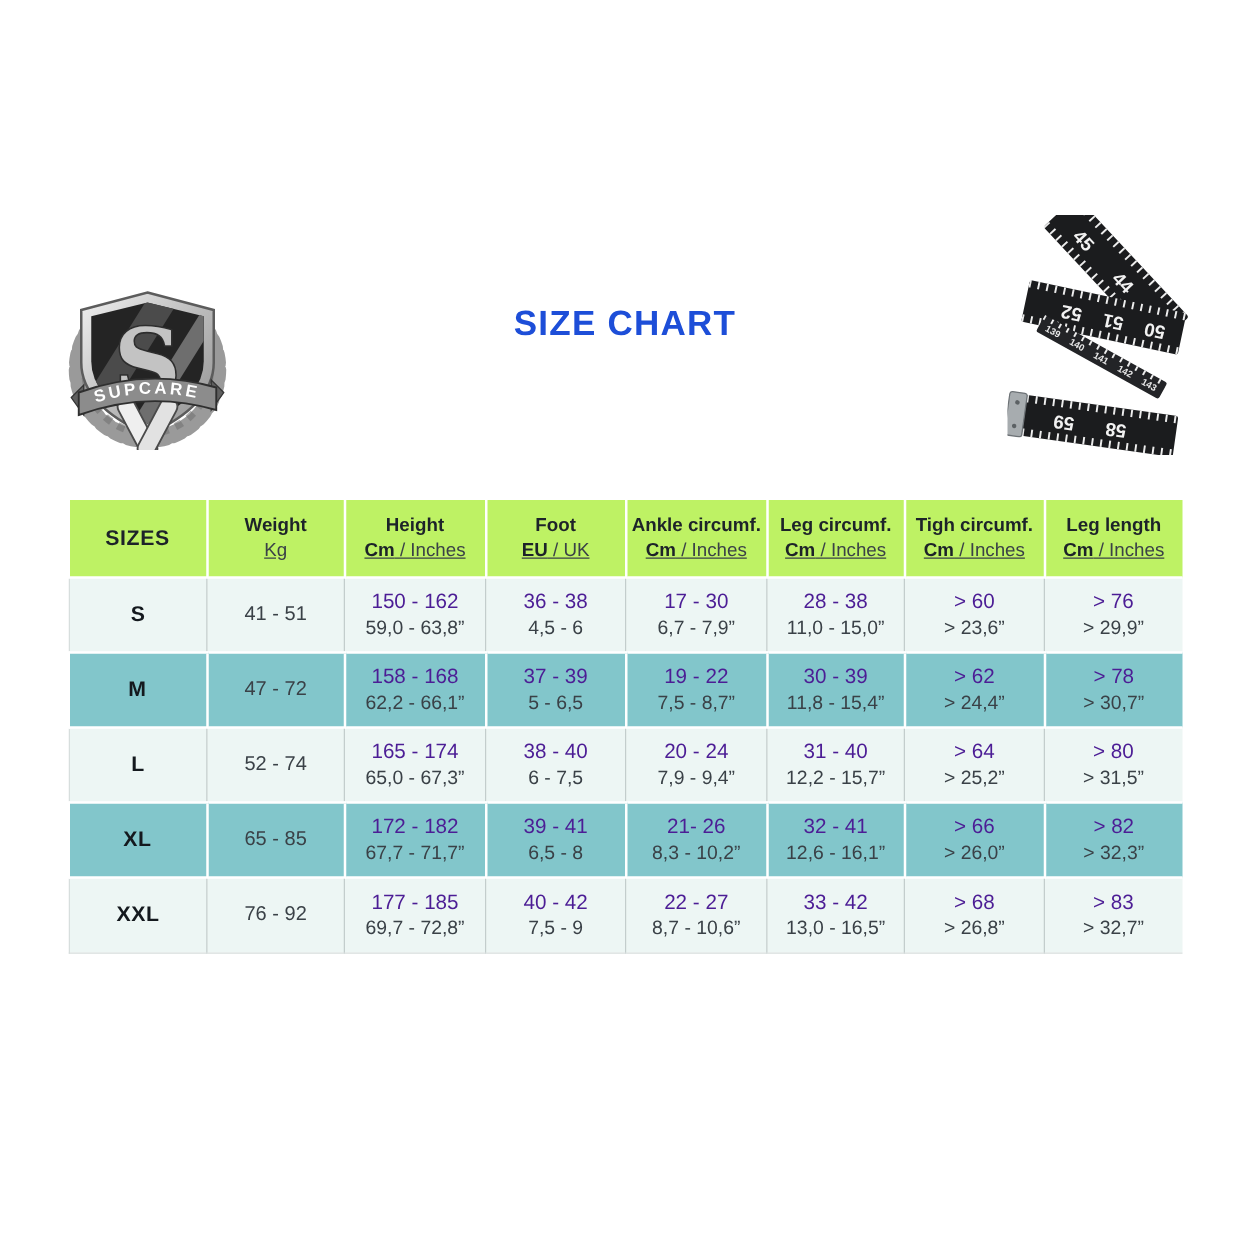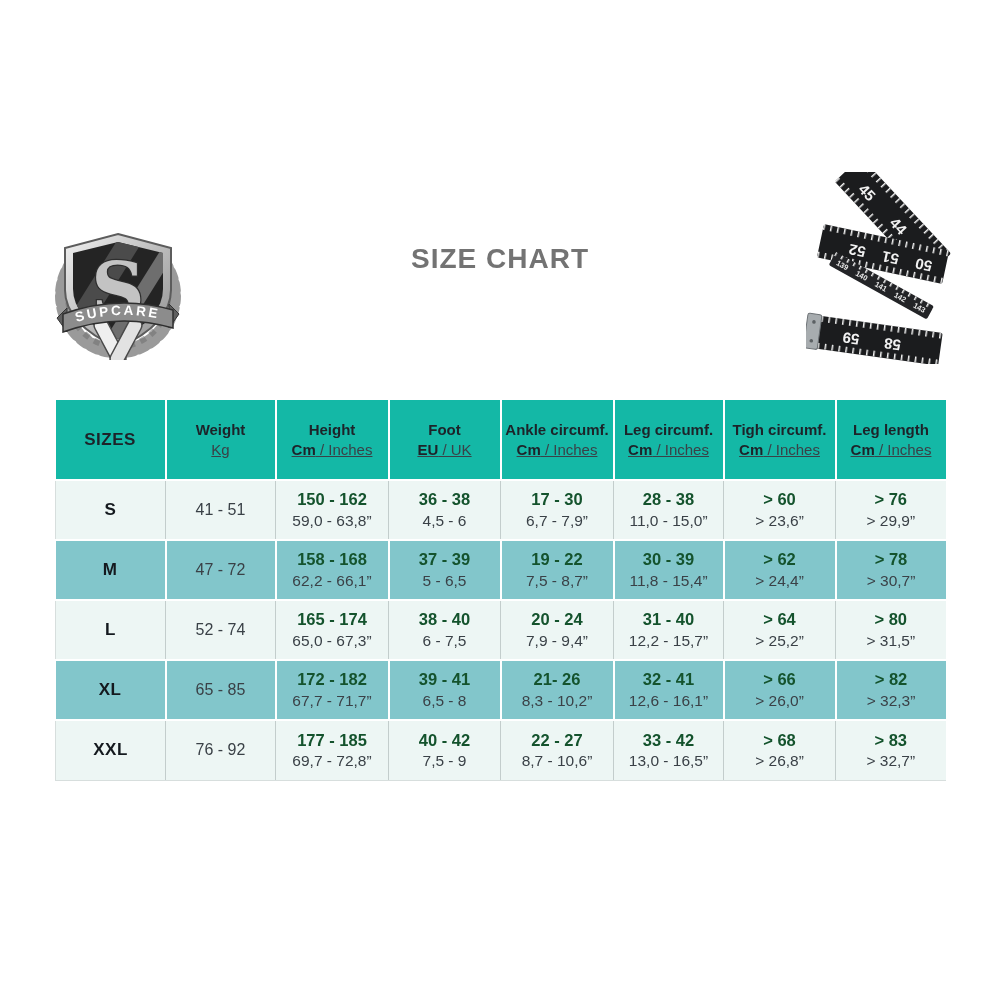--- a/index.html
+++ b/index.html
@@ -3,45 +3,45 @@
 <meta charset="utf-8">
 <style>
   * { margin:0; padding:0; box-sizing:border-box; }
   html,body { background:#ffffff; }
   body { font-family:"Liberation Sans", sans-serif; }
   .canvas { position:relative; width:1000px; height:1000px; background:#ffffff; overflow:hidden; margin:0 auto; }
 
   
   .logo-wrap { position:absolute; left:48px; top:220px; width:140px; height:140px; }
   .title-block { position:absolute; left:250px; top:243px; width:500px; text-align:center; }
-  .page-title { font-size:28px; font-weight:700; letter-spacing:1px; color:#737373; }
+  .page-title { font-size:28px; font-weight:700; letter-spacing:1px; color:#1d4ed8; }
   .page-subtitle { margin-top:24px; font-size:15.5px; font-weight:700; letter-spacing:0.4px; color:#3d9cae; }
   .units-note { margin-top:21px; font-size:15px; font-weight:400; color:#33383c; }
   .tape-wrap { position:absolute; left:806px; top:172px; width:196px; height:192px; }
 
   
   table.size-table { position:absolute; left:55px; top:400px; width:890px; border-collapse:collapse; table-layout:fixed; }
   .size-table td, .size-table th { text-align:center; vertical-align:middle; padding:6px 2px; }
-  .size-table tr.hdr  { background:#14b8a6; height:80px; }
+  .size-table tr.hdr  { background:#bef264; height:62px; }
   .size-table tr.teal { background:#82c6cb; height:60px; }
   .size-table tr.light{ background:#edf6f4; height:60px; }
   .size-table tr.hdr th, .size-table tr.teal td { border-right:2px solid #ffffff; border-bottom:2px solid #ffffff; }
   .size-table tr.light td { border-right:1px solid #c3cdcc; border-bottom:2px solid #ffffff; }
   .size-table tr.light td:first-child { border-left:1px solid #d7dedd; }
   .size-table tr th:last-child, .size-table tr td:last-child { border-right:none; }
   .size-table tr:last-child td { border-bottom:1px solid #d7dedd; }
 
   .h-label { font-size:15px; font-weight:700; color:#1d2329; }
   .h-units { margin-top:3px; font-size:15px; color:#3a4147;text-decoration:underline; }
   .u-bold { font-weight:700; color:#1d2329; }
   .u-reg  { font-weight:400; color:#3a4147; }
   .sizes-head { font-size:17px; font-weight:700; letter-spacing:0.5px; color:#1d2329; }
   .size-letter { font-size:17px; font-weight:700; letter-spacing:0.5px; color:#14191e; }
   .val-1line { font-size:16px; font-weight:400; color:#3a4147; }
-  .l1 { font-size:16.5px; font-weight:700; color:#14532d; line-height:1.35; }
+  .l1 { font-size:16.5px; font-weight:400; color:#4c1d95; line-height:1.35; }
   .l2 { font-size:15.5px; font-weight:400; color:#3a4147; line-height:1.35; }
 </style>
 </head>
 <body>
 
 <div class="canvas">
 
   <div class="logo-wrap">
     <svg viewBox="0 0 134 140" width="140" height="140">
       <defs>

